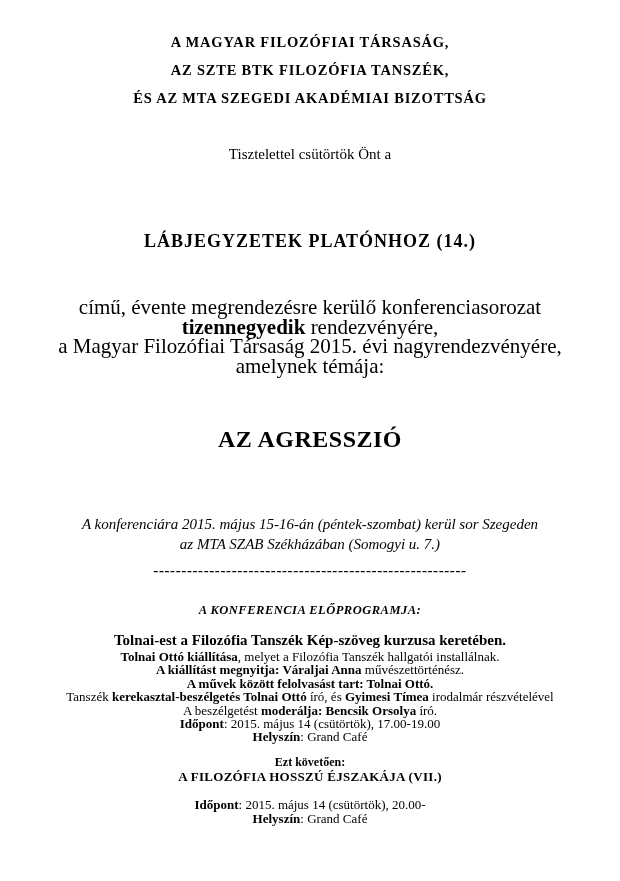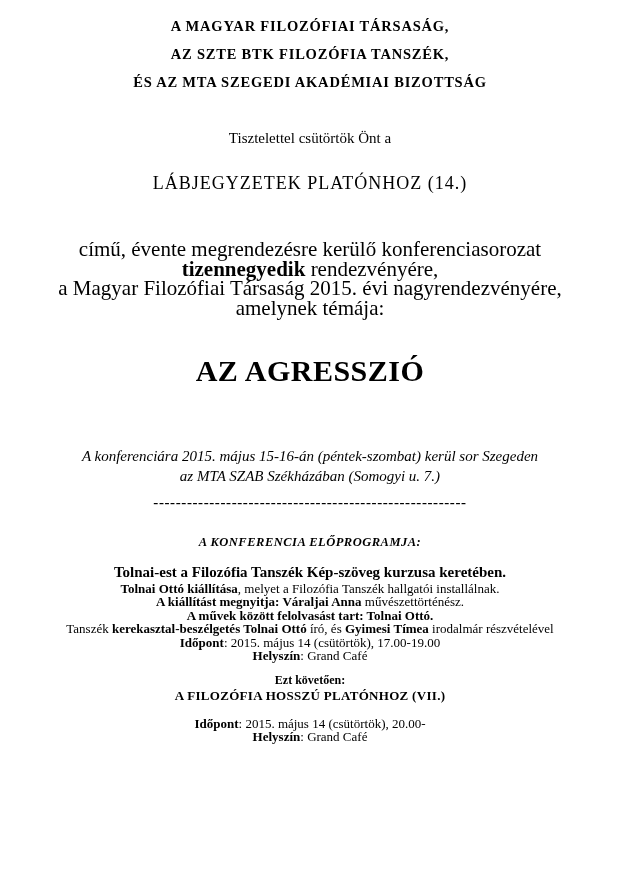--- a/index.html
+++ b/index.html
@@ -5,50 +5,50 @@
   * { margin: 0; padding: 0; box-sizing: border-box; }
   html, body { background: #ffffff; }
   body {
     width: 620px; height: 881px;
     overflow: hidden;
     color: #000;
     font-family: "Liberation Serif", "DejaVu Serif", serif;
   }
   .page {
     width: 620px; height: 881px;
-    padding: 12px 38px 0 38px;
+    padding: 28px 38px 0 38px;
     text-align: center;
     background: #fff;
   }
   .org-line {
     font-weight: bold;
     font-size: 14.5px;
     line-height: 28px;
     letter-spacing: 0.8px;
   }
   .invite {
     margin-top: 34px;
     font-size: 15px;
     line-height: 17px;
   }
   .series-title {
-    margin-top: 26px;
+    margin-top: 68px;
     font-size: 18px;
-    font-weight: normal;
+    font-weight: bold;
     letter-spacing: 1px;
     line-height: 21px;
   }
   .intro {
     margin-top: 46px;
     font-size: 21px;
     line-height: 19.5px;
   }
   .main-title {
-    margin-top: 36px;
-    font-size: 30px;
+    margin-top: 46px;
+    font-size: 24px;
     font-weight: bold;
     letter-spacing: 0.5px;
     line-height: 34px;
   }
   .venue {
     margin-top: 58px;
     font-style: italic;
     font-size: 15px;
     line-height: 20px;
   }
@@ -125,27 +125,28 @@
   <div class="divider">--------------------------------------------------------</div>
 
   <section>
     <h3 class="pre-heading">A KONFERENCIA ELŐPROGRAMJA:</h3>
     <div class="event-title">Tolnai-est a Filozófia Tanszék Kép-szöveg kurzusa keretében.</div>
     <div>
       <div class="pline"><span class="seg-b">Tolnai Ottó kiállítása</span><span>, melyet a Filozófia Tanszék hallgatói installálnak.</span></div>
       <div class="pline"><span class="seg-b">A kiállítást megnyitja: Váraljai Anna</span><span> művészettörténész.</span></div>
       <div class="pline"><span class="seg-b">A művek között felolvasást tart: Tolnai Ottó.</span></div>
       <div class="pline"><span>Tanszék </span><span class="seg-b">kerekasztal-beszélgetés Tolnai Ottó</span><span> író, és </span><span class="seg-b">Gyimesi Tímea</span><span> irodalmár részvételével</span></div>
+      <div class="pline"><span>A beszélgetést </span><span class="seg-b">moderálja: Bencsik Orsolya</span><span> író.</span></div>
       <div class="pline"><span class="seg-b">Időpont</span><span>: 2015. május 14 (csütörtök), 17.00-19.00</span></div>
       <div class="pline"><span class="seg-b">Helyszín</span><span>: Grand Café</span></div>
     </div>
   </section>
 
   <section>
     <div class="f-intro">Ezt követően:</div>
-    <div class="f-title">A FILOZÓFIA HOSSZÚ PLATÓNHOZ (VII.)</div>
+    <div class="f-title">A FILOZÓFIA HOSSZÚ ÉJSZAKÁJA (VII.)</div>
     <div class="f-lines">
       <div class="pline"><span class="seg-b">Időpont</span><span>: 2015. május 14 (csütörtök), 20.00-</span></div>
       <div class="pline"><span class="seg-b">Helyszín</span><span>: Grand Café</span></div>
     </div>
   </section>
 
 </div>
 
 </body></html>

